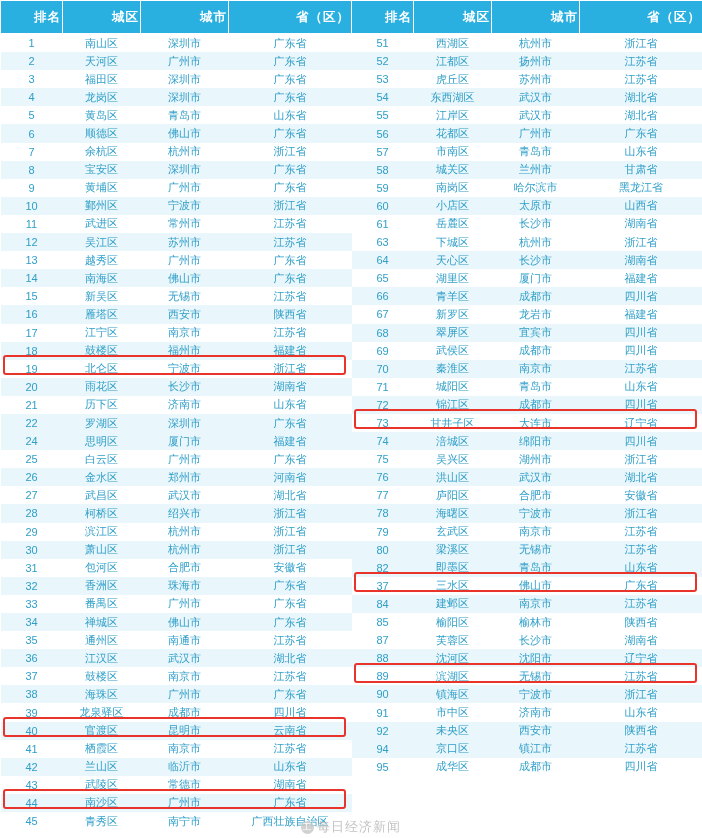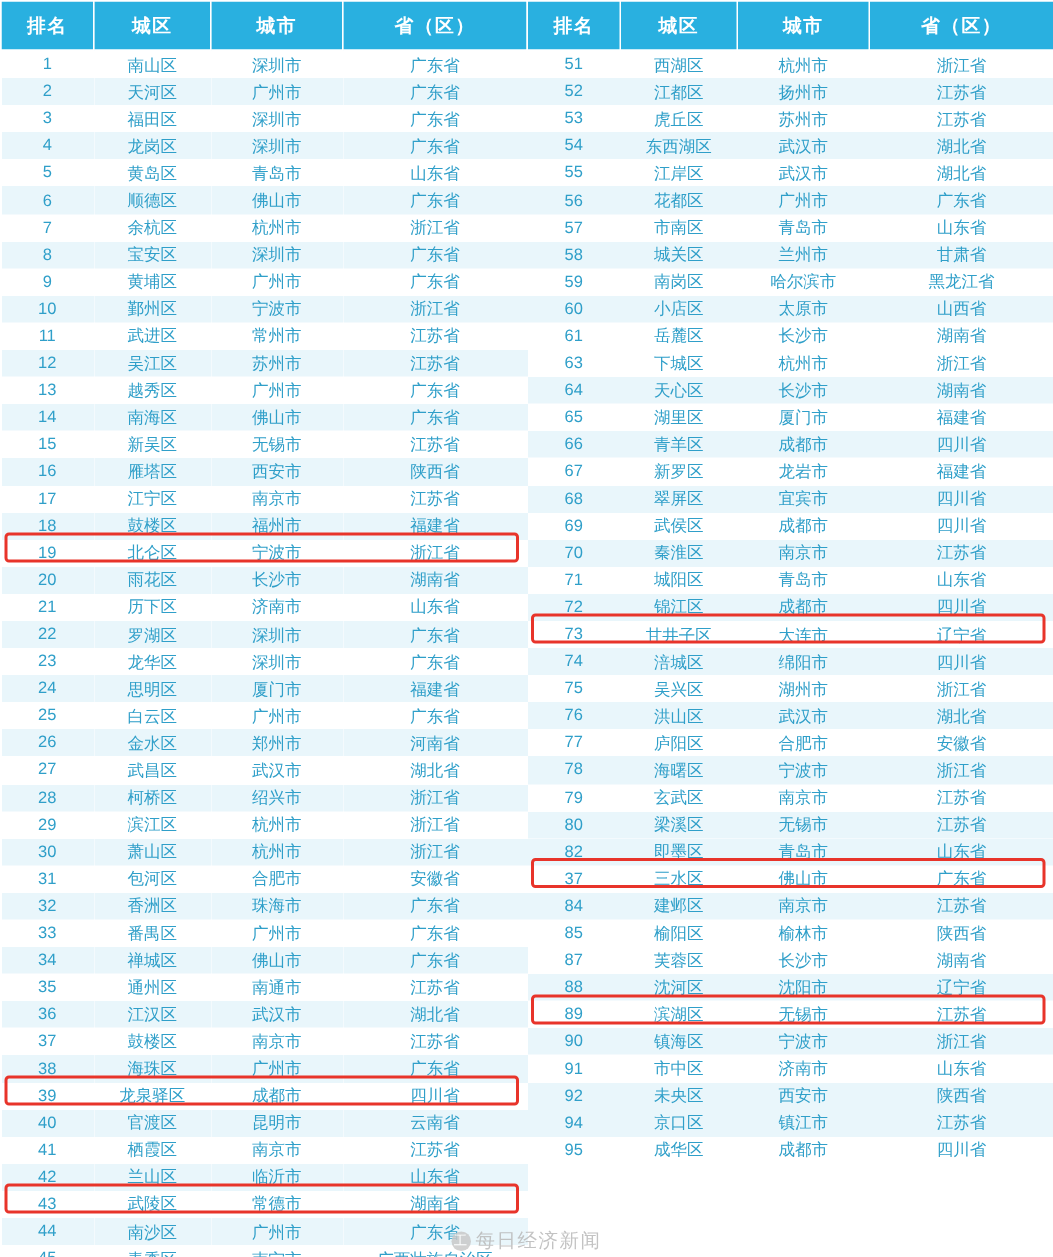--- a/index.html
+++ b/index.html
@@ -13,21 +13,21 @@
   }
   .wrap{display:flex;width:702px;height:838px;}
   .panel{width:351px;position:relative;}
   table{border-collapse:collapse;width:100%;table-layout:fixed;}
   th{
     background:#29b0e0;
     color:#ffffff;
     font-size:12.5px;
     font-weight:bold;
     height:30px;
-    text-align:center;
+    text-align:right;
     border:1px solid #ffffff;
     letter-spacing:1px;
   }
   td{
     height:16.1px;
     text-align:center;
     font-size:11px;
     color:#2f9fc9;
     border:0;
     white-space:nowrap;
@@ -212,26 +212,20 @@
             <td>历下区</td>
             <td>济南市</td>
             <td>山东省</td>
           </tr>
           <tr class="odd">
             <td>22</td>
             <td>罗湖区</td>
             <td>深圳市</td>
             <td>广东省</td>
           </tr>
-          <tr class="even">
-            <td>23</td>
-            <td>龙华区</td>
-            <td>深圳市</td>
-            <td>广东省</td>
-          </tr>
           <tr class="odd">
             <td>24</td>
             <td>思明区</td>
             <td>厦门市</td>
             <td>福建省</td>
           </tr>
           <tr class="even">
             <td>25</td>
             <td>白云区</td>
             <td>广州市</td>

